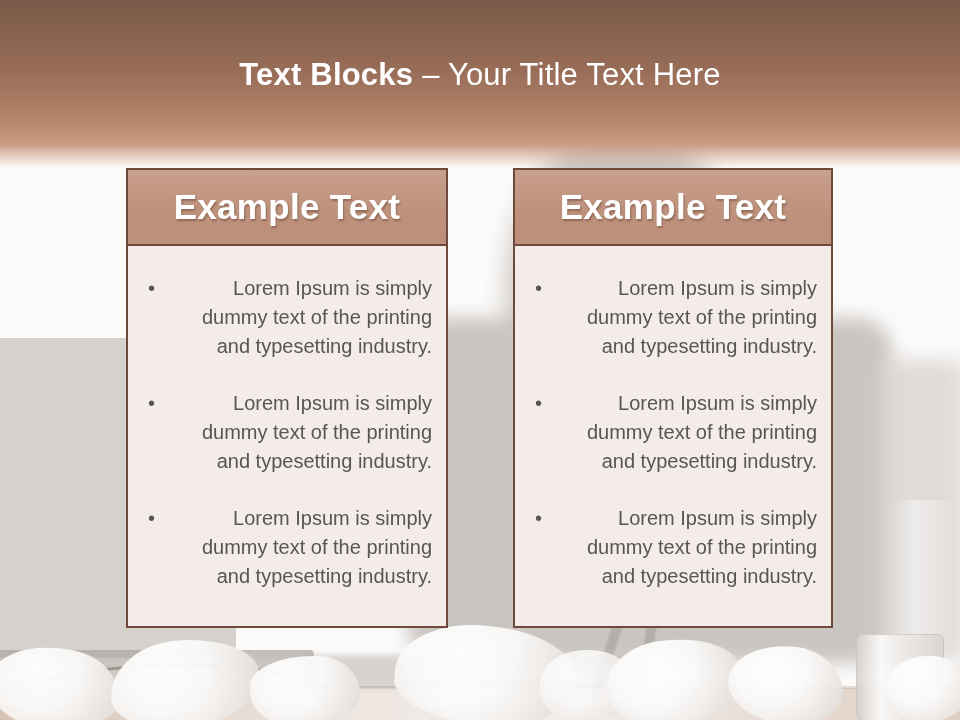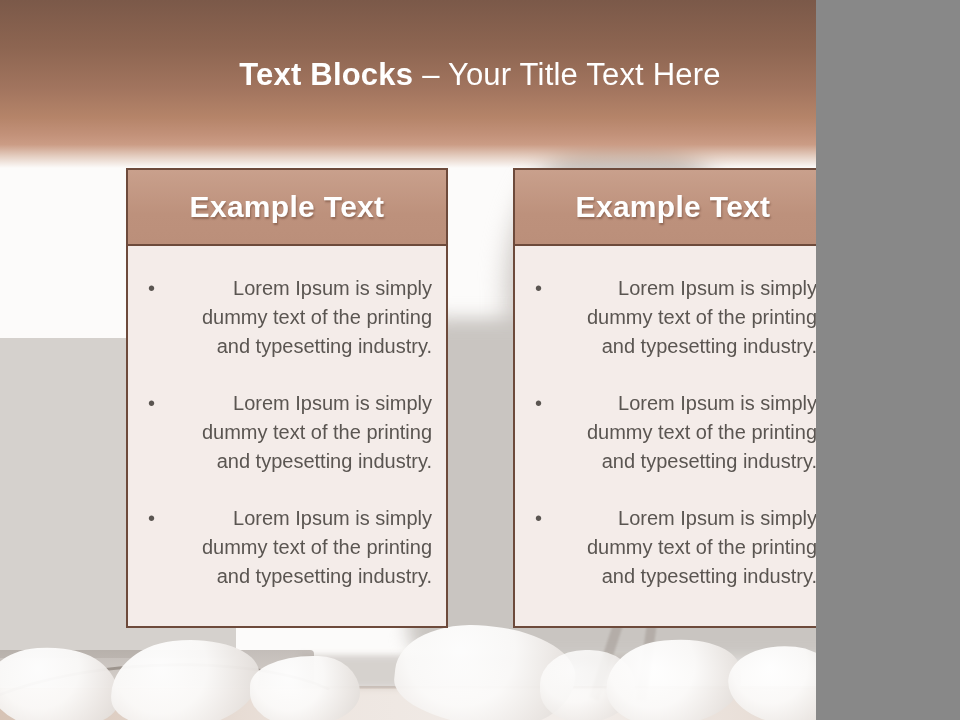--- a/index.html
+++ b/index.html
@@ -1,17 +1,17 @@
 <!DOCTYPE html>
 <html><head>
 <meta charset="utf-8">
 <style>
   html,body { margin:0; padding:0; background:#888; }
   .slide {
-    position:relative; width:816px; height:720px; overflow:hidden;
+    position:relative; width:960px; height:720px; overflow:hidden;
     background:#fcfbfa; font-family:"Liberation Sans", sans-serif;
   }
 
   
   .photo { position:absolute; inset:0; z-index:1; }
   .ph { position:absolute; }
   .ph-laptop   { left:-16px; top:338px; width:252px; height:320px; background:#d5d1cd; border-radius:6px; }
   .ph-laptop-base { left:-16px; top:650px; width:330px; height:36px; background:linear-gradient(180deg,#aba39d,#c4bcb6); opacity:.7; border-radius:4px; }
   .ph-keys     { left:300px; top:655px; width:340px; height:34px; background:#aaa29b; opacity:.45; filter:blur(3px); }
   .ph-head     { left:506px; top:124px; width:238px; height:330px; background:#ccc7c3; border-radius:50% 50% 42% 42%; filter:blur(12px); }
@@ -60,21 +60,21 @@
   .box {
     position:absolute; top:168px; height:460px; z-index:3; box-sizing:border-box;
     border:2px solid #6d4a3b; background:#f4ece9;
   }
   .box-left  { left:126px; width:322px; }
   .box-right { left:513px; width:320px; }
   .box-header {
     height:74px; display:flex; align-items:center; justify-content:center;
     background:linear-gradient(180deg,#c9a08c 0%, #bd917c 60%, #bb8f7a 100%);
     border-bottom:2px solid #6d4a3b;
-    color:#ffffff; font-size:30px; font-weight:700; letter-spacing:.3px;
+    color:#ffffff; font-size:35px; font-weight:700; letter-spacing:.3px;
     text-shadow:1px 2px 2px rgba(80,45,30,.4);
   }
   .box-body { padding:28px 14px 0 20px; }
   .box-body ul { list-style:none; margin:0; padding:0; }
   .box-body li {
     position:relative; padding-left:22px; margin-bottom:28px;
     color:#5a5551; font-size:20px; line-height:29px;
   }
   .box-body .dot { position:absolute; left:0; top:0; }
   .box-body .line { display:block;text-align:right; }

